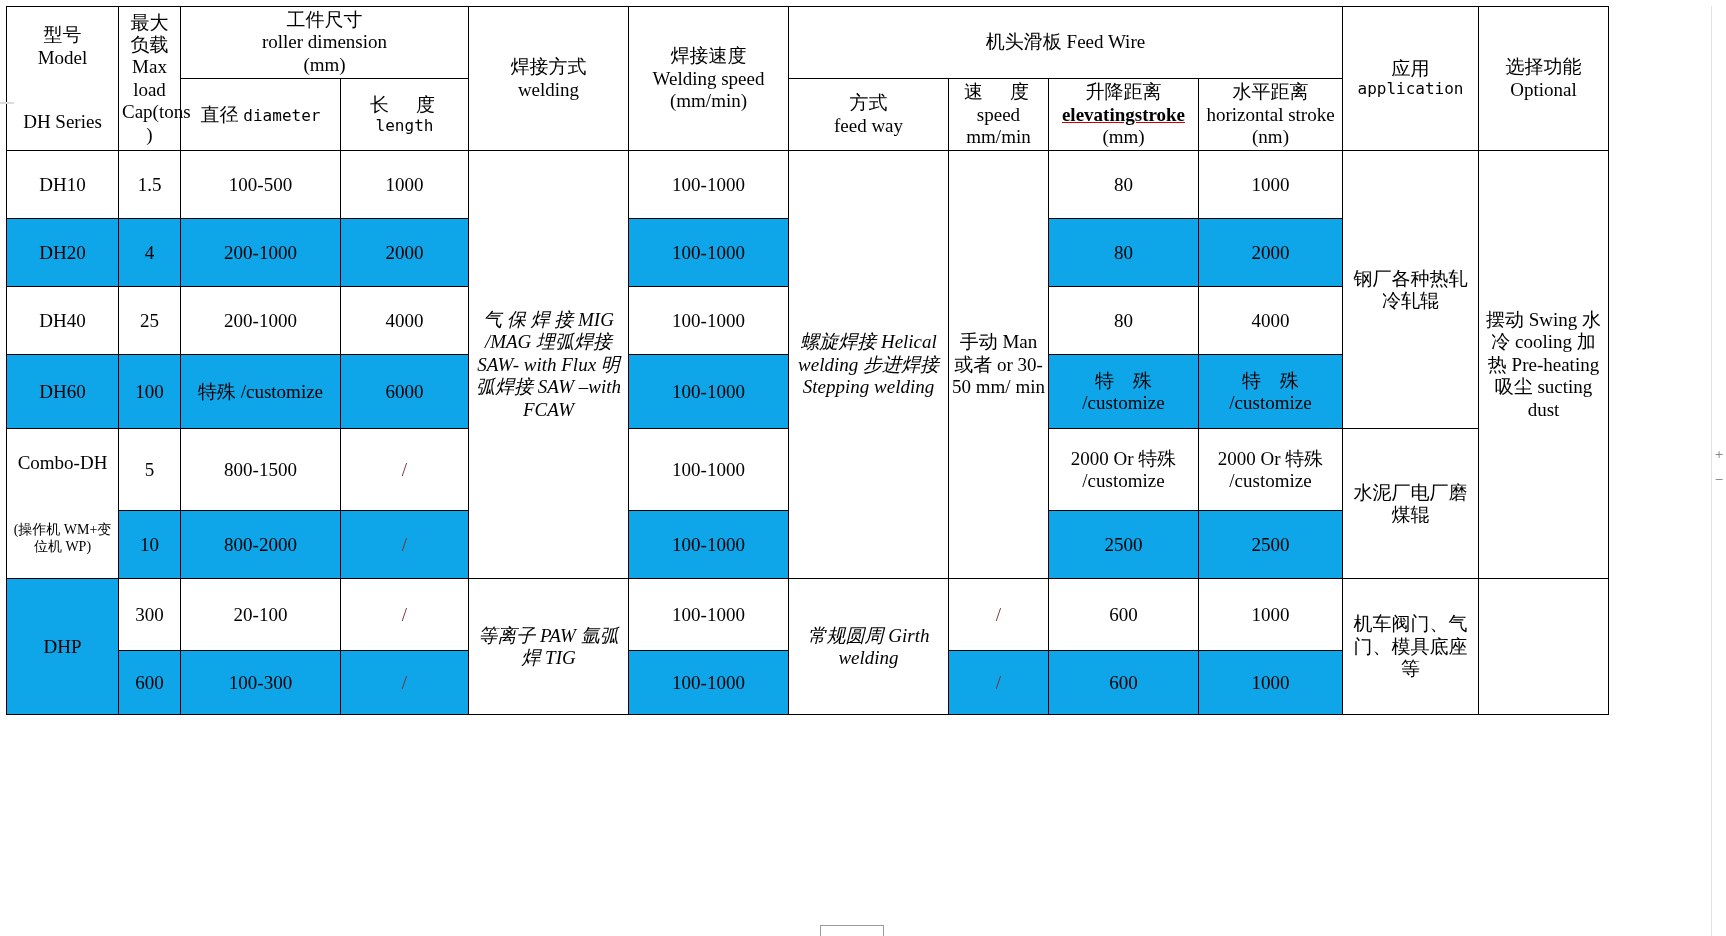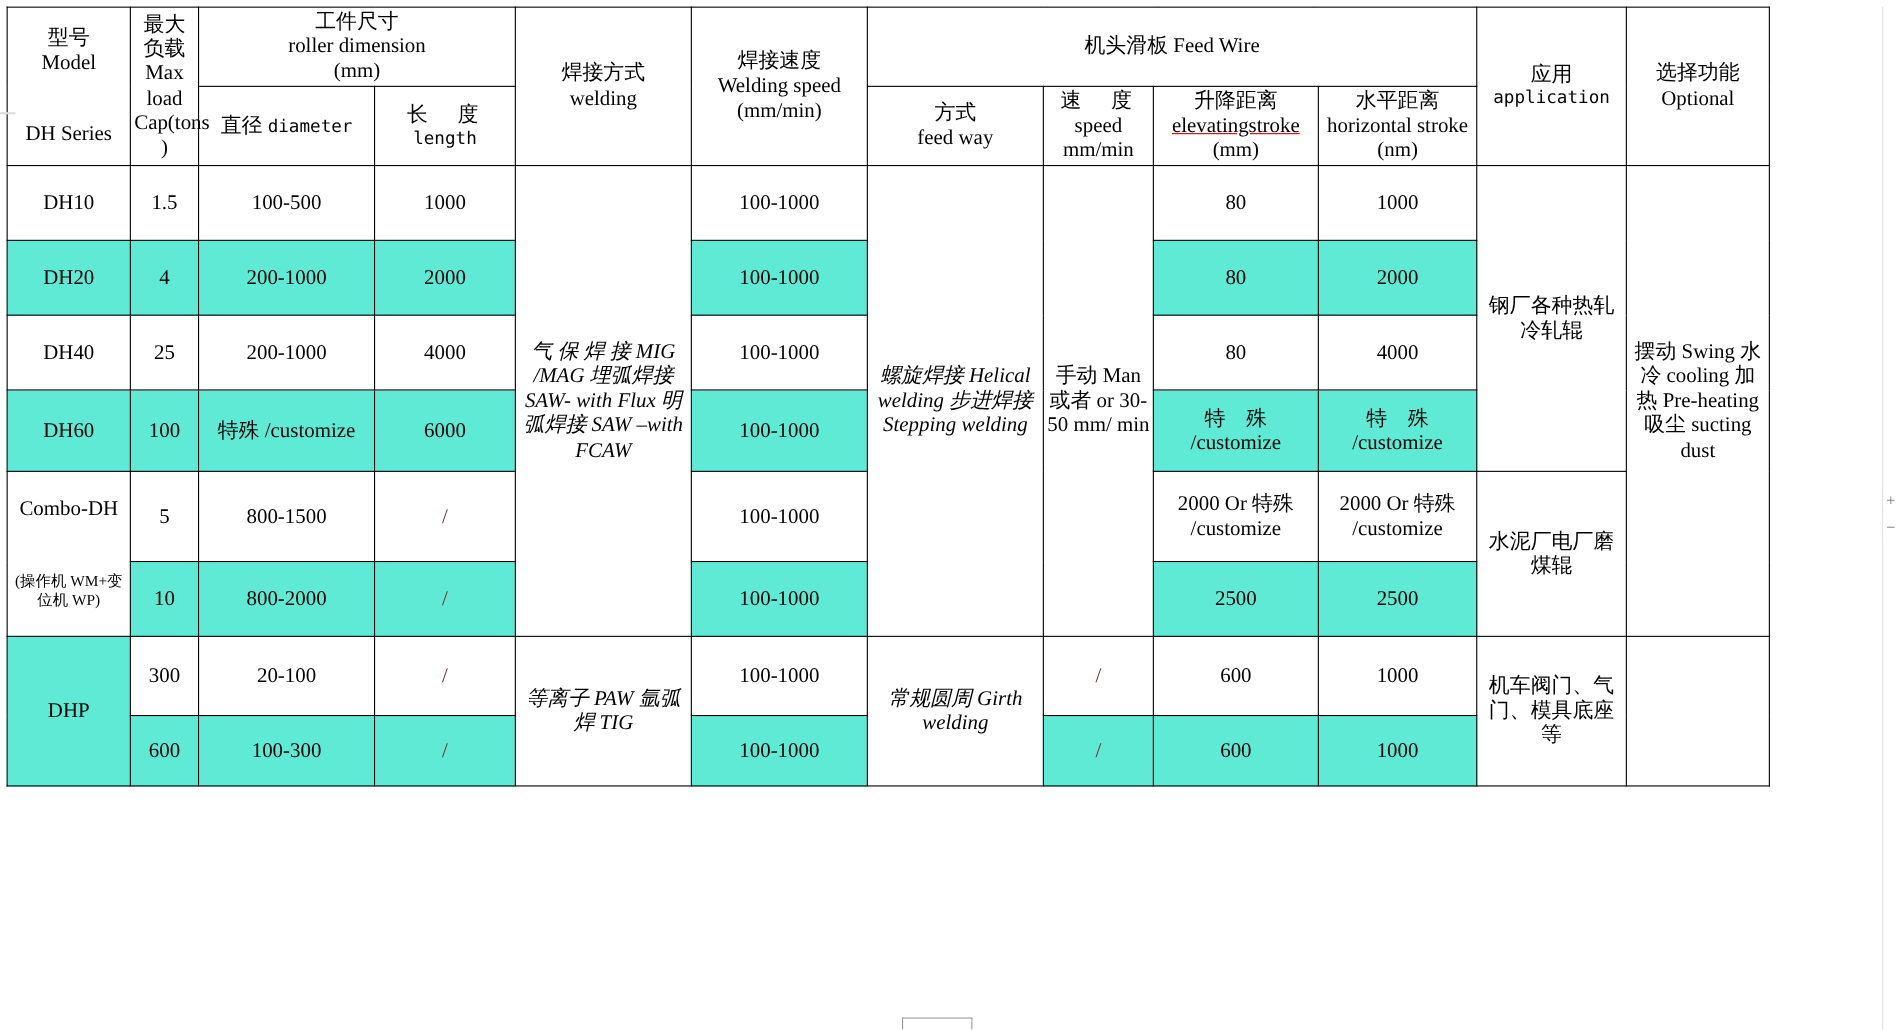--- a/index.html
+++ b/index.html
@@ -43,21 +43,21 @@
   .hdr .en { display: block; }
   .mono {
     font-family: "DejaVu Sans Mono", monospace;
     font-size: 16px;
     text-align: center;
   }
   .spaced {
     letter-spacing: 4px;
   }
   .gray {
-    background: #5eead4;
+    background: #0ea5e9;
   }
   .model {
     font-size: 22px;
   }
   .small-note {
     font-size: 14px;
     line-height: 1.2;
     display: block;
     margin-top: 48px;
   }
@@ -77,20 +77,21 @@
     font-size: 21px;
     line-height: 1.45;
   }
   .opt-cell {
     font-size: 21px;
     line-height: 1.45;
   }
   .u {
     text-decoration: underline;
     text-decoration-color: #c00;
+    font-weight: bold;
   }
   
   .scroll-track {
     position: absolute;
     right: 0;
     top: 0;
     width: 14px;
     height: 936px;
     background: #fff;
     border-left: 1px solid #e2e2e2;

